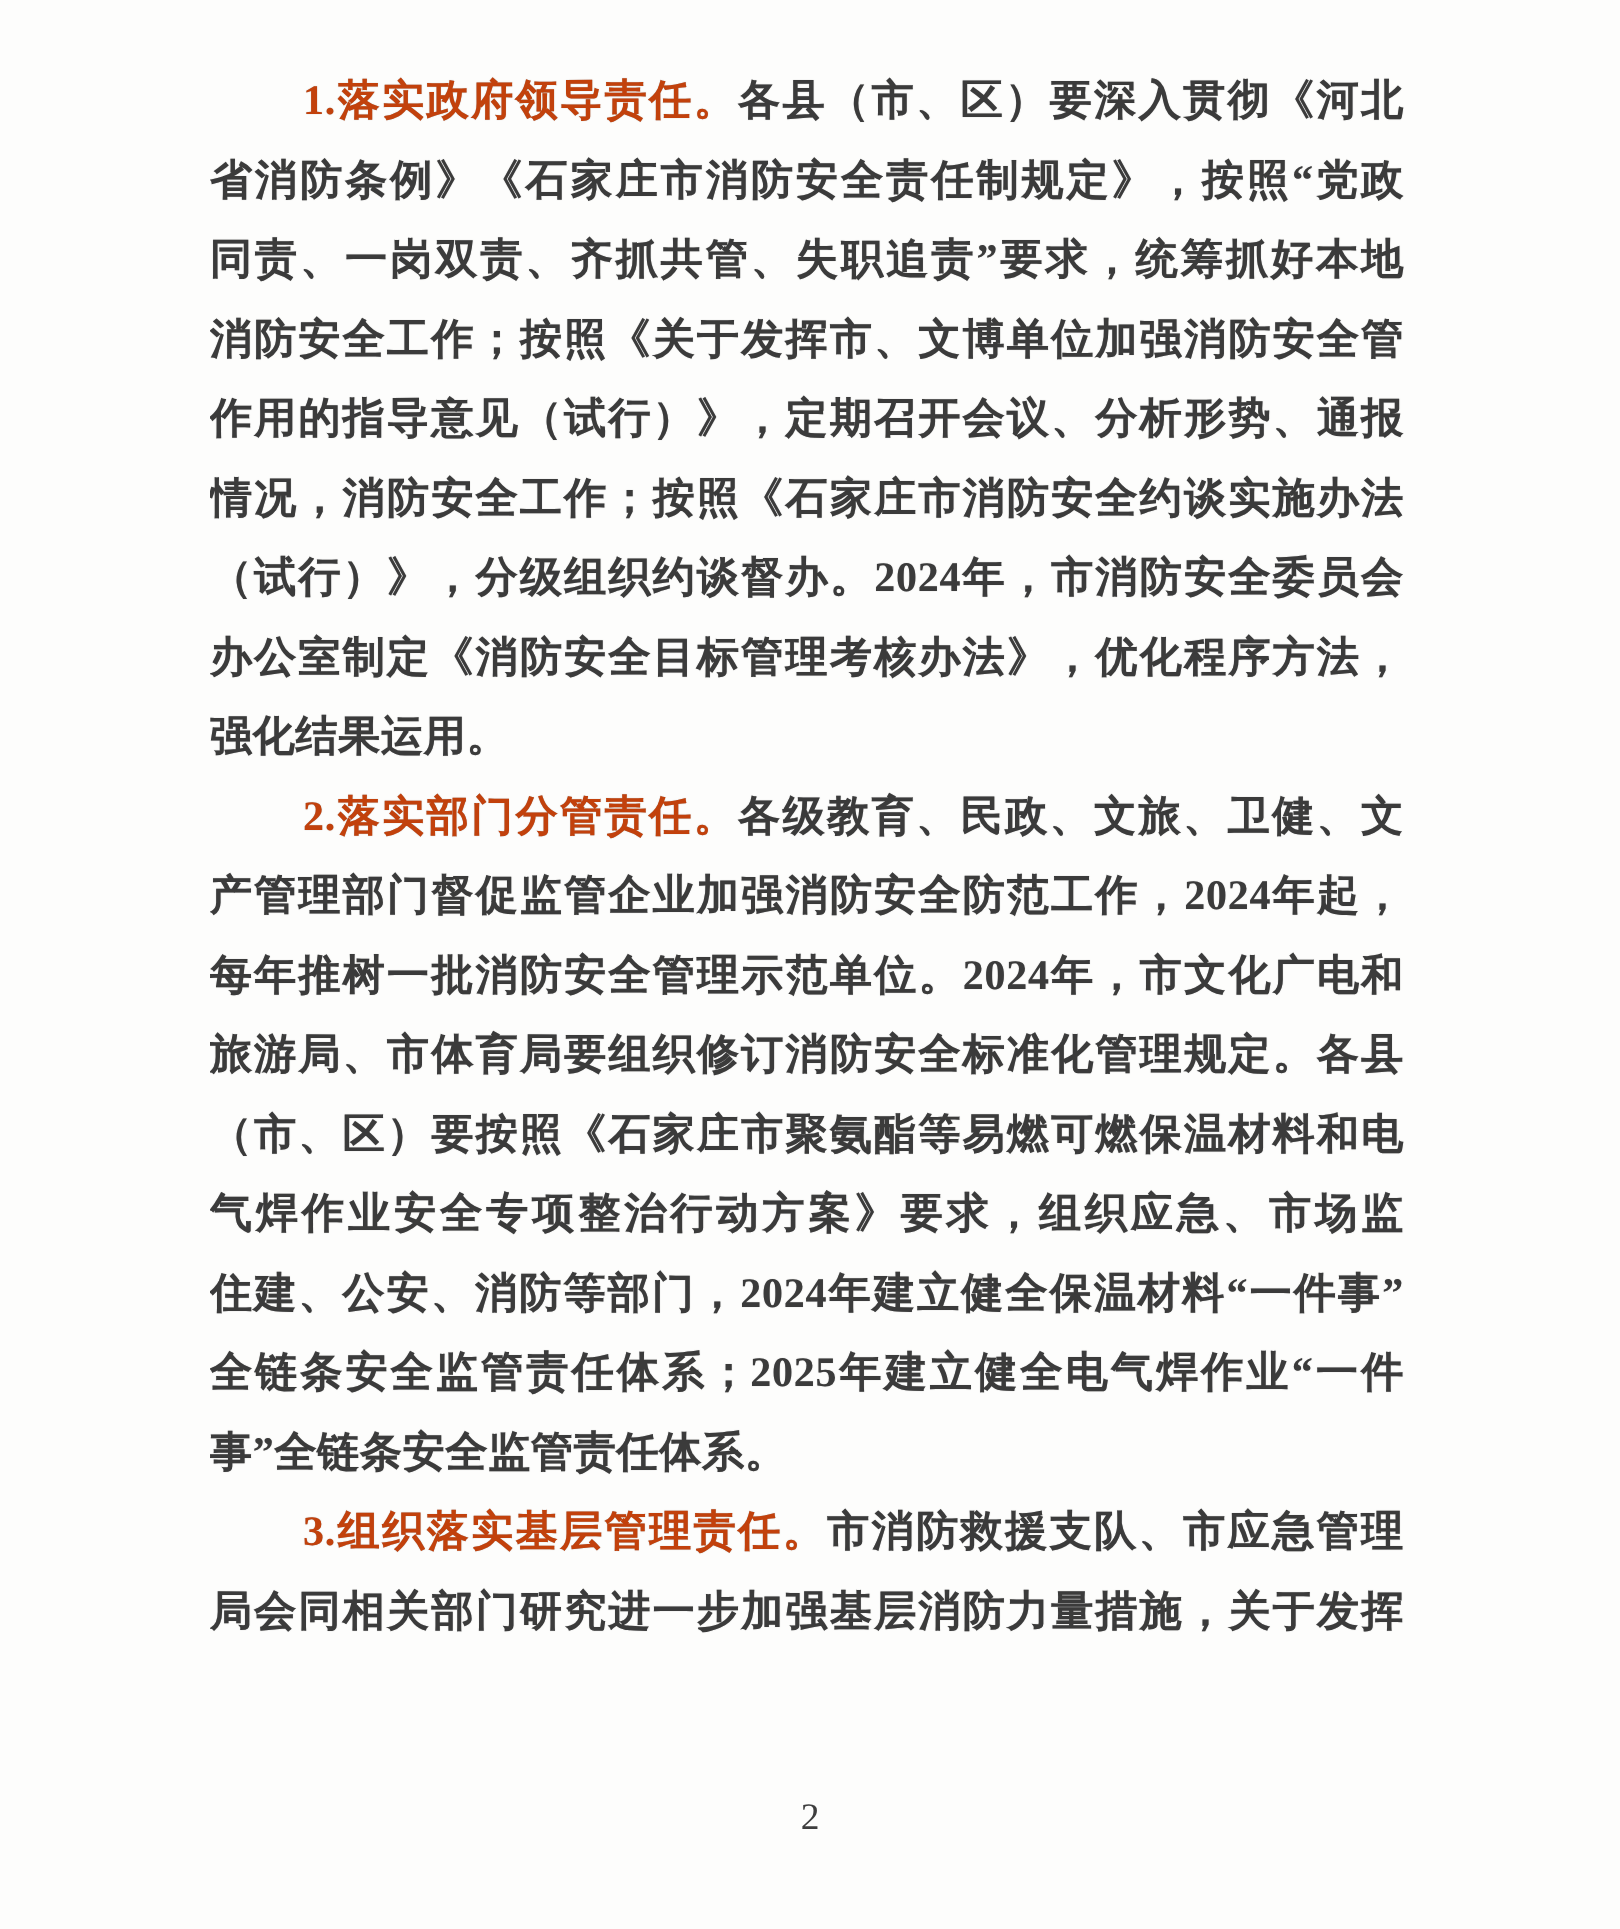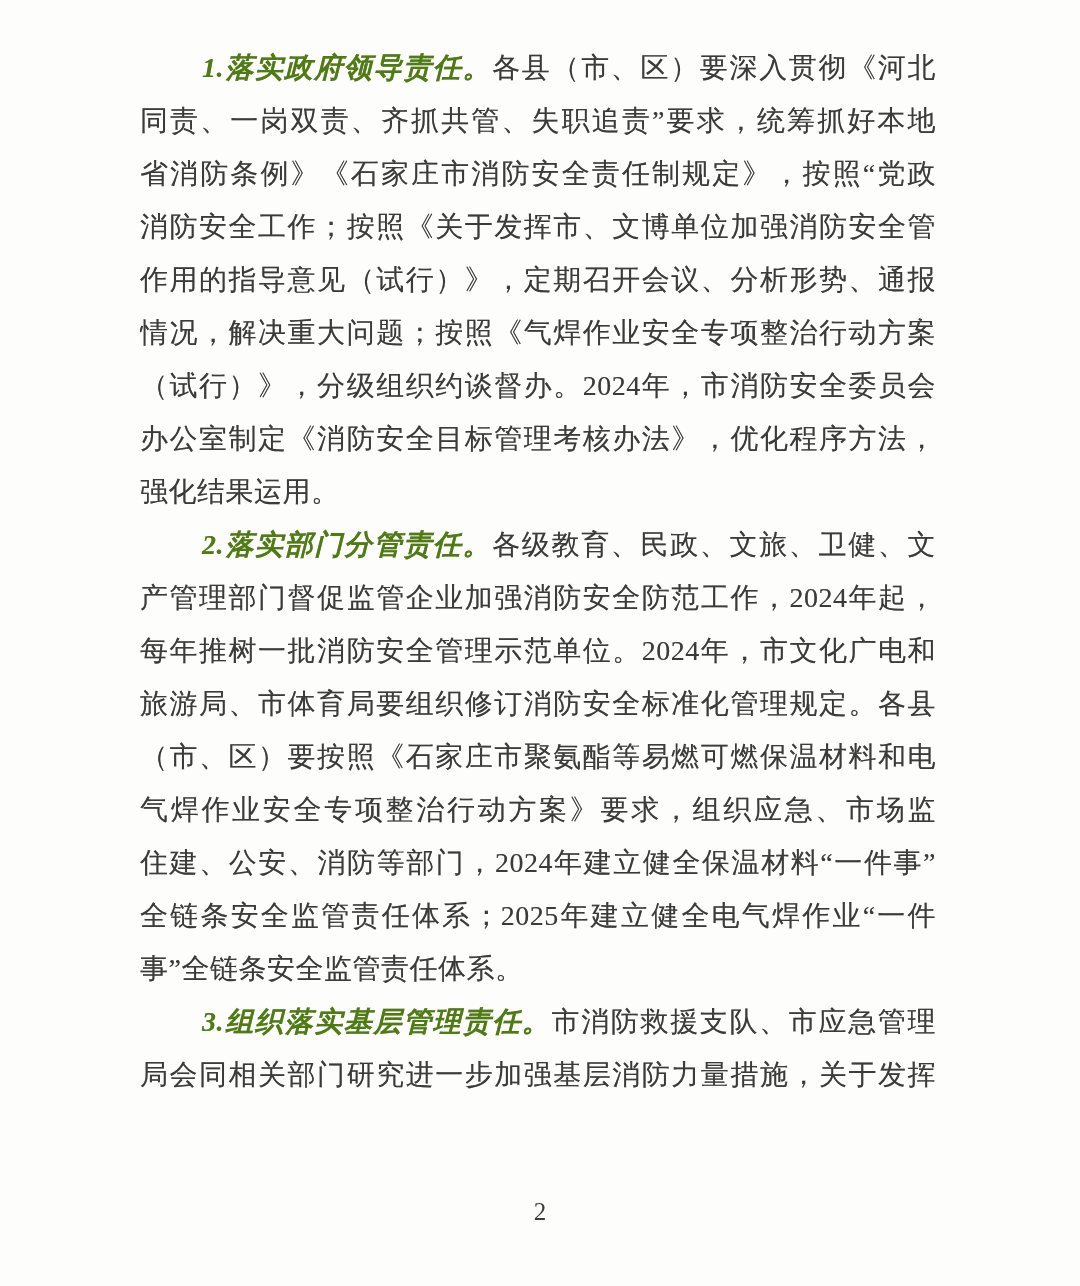--- a/index.html
+++ b/index.html
@@ -35,26 +35,25 @@
     text-shadow: 0 0 0.6px rgba(90,90,90,0.55);
   }
   .line.justify {
     text-align: justify;
     text-align-last: justify;
   }
   .line.indent {
     text-indent: 62px;
   }
   .seg {
-    font-weight: normal;
+    font-weight: bold;
   }
   .seg.bold {
     font-weight: bold;
-    color: #4d7c0f;
-    font-style: italic;
+    color: #c2410c;
   }
   .page-number {
     position: absolute;
     left: 0;
     top: 1188px;
     width: 100%;
     height: 48px;
     line-height: 48px;
     text-align: center;
     font-size: 25px;
@@ -62,25 +61,25 @@
     font-family: "Liberation Serif", "DejaVu Serif", serif;
   }
 </style>
 </head>
 <body>
 
 <div class="page">
   <div class="text-block">
       <div class="paragraph">
         <div class="line justify indent"><span class="seg bold">1.落实政府领导责任。</span><span class="seg">各县（市、区）要深入贯彻《河北</span></div>
+        <div class="line justify"><span class="seg">省消防条例》《石家庄市消防安全责任制规定》，按照“党政</span></div>
         <div class="line justify"><span class="seg">同责、一岗双责、齐抓共管、失职追责”要求，统筹抓好本地</span></div>
-        <div class="line justify"><span class="seg">省消防条例》《石家庄市消防安全责任制规定》，按照“党政</span></div>
         <div class="line justify"><span class="seg">消防安全工作；按照《关于发挥市、文博单位加强消防安全管理</span></div>
         <div class="line justify"><span class="seg">作用的指导意见（试行）》，定期召开会议、分析形势、通报</span></div>
-        <div class="line justify"><span class="seg">情况，解决重大问题；按照《气焊作业安全专项整治行动方案</span></div>
+        <div class="line justify"><span class="seg">情况，消防安全工作；按照《石家庄市消防安全约谈实施办法</span></div>
         <div class="line justify"><span class="seg">（试行）》，分级组织约谈督办。2024年，市消防安全委员会</span></div>
         <div class="line justify"><span class="seg">办公室制定《消防安全目标管理考核办法》，优化程序方法，</span></div>
         <div class="line"><span class="seg">强化结果运用。</span></div>
       </div>
       <div class="paragraph">
         <div class="line justify indent"><span class="seg bold">2.落实部门分管责任。</span><span class="seg">各级教育、民政、文旅、卫健、文</span></div>
         <div class="line justify"><span class="seg">产管理部门督促监管企业加强消防安全防范工作，2024年起，</span></div>
         <div class="line justify"><span class="seg">每年推树一批消防安全管理示范单位。2024年，市文化广电和</span></div>
         <div class="line justify"><span class="seg">旅游局、市体育局要组织修订消防安全标准化管理规定。各县</span></div>
         <div class="line justify"><span class="seg">（市、区）要按照《石家庄市聚氨酯等易燃可燃保温材料和电</span></div>

